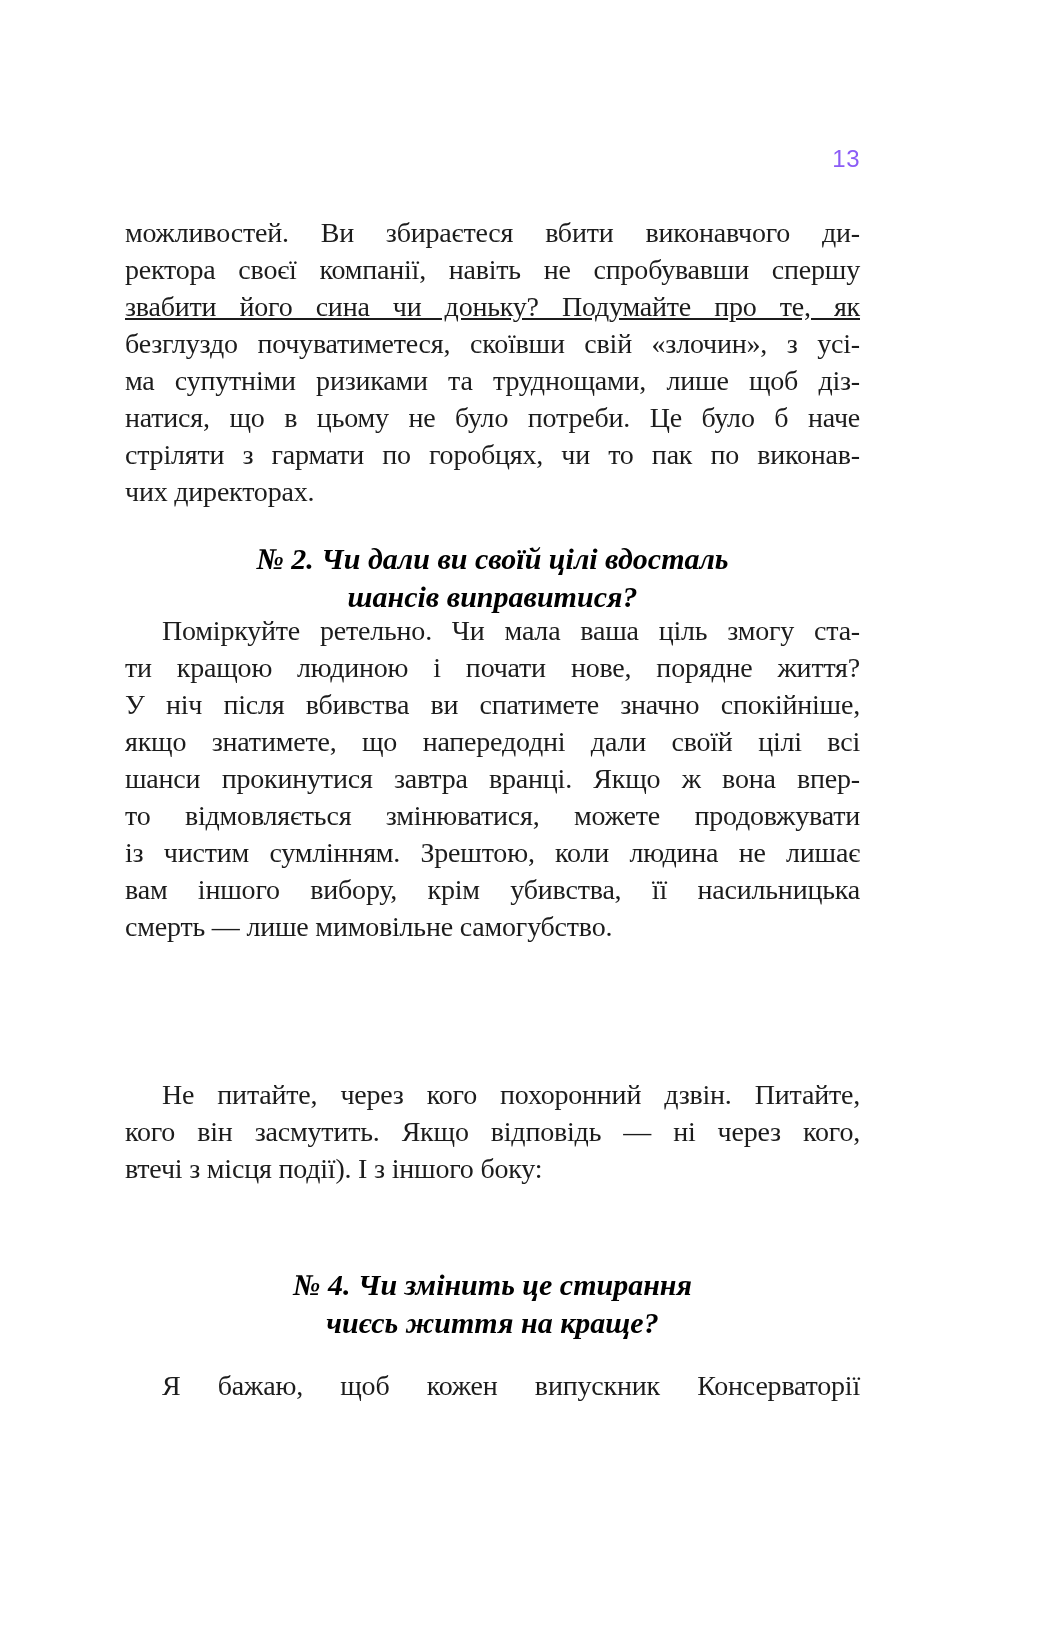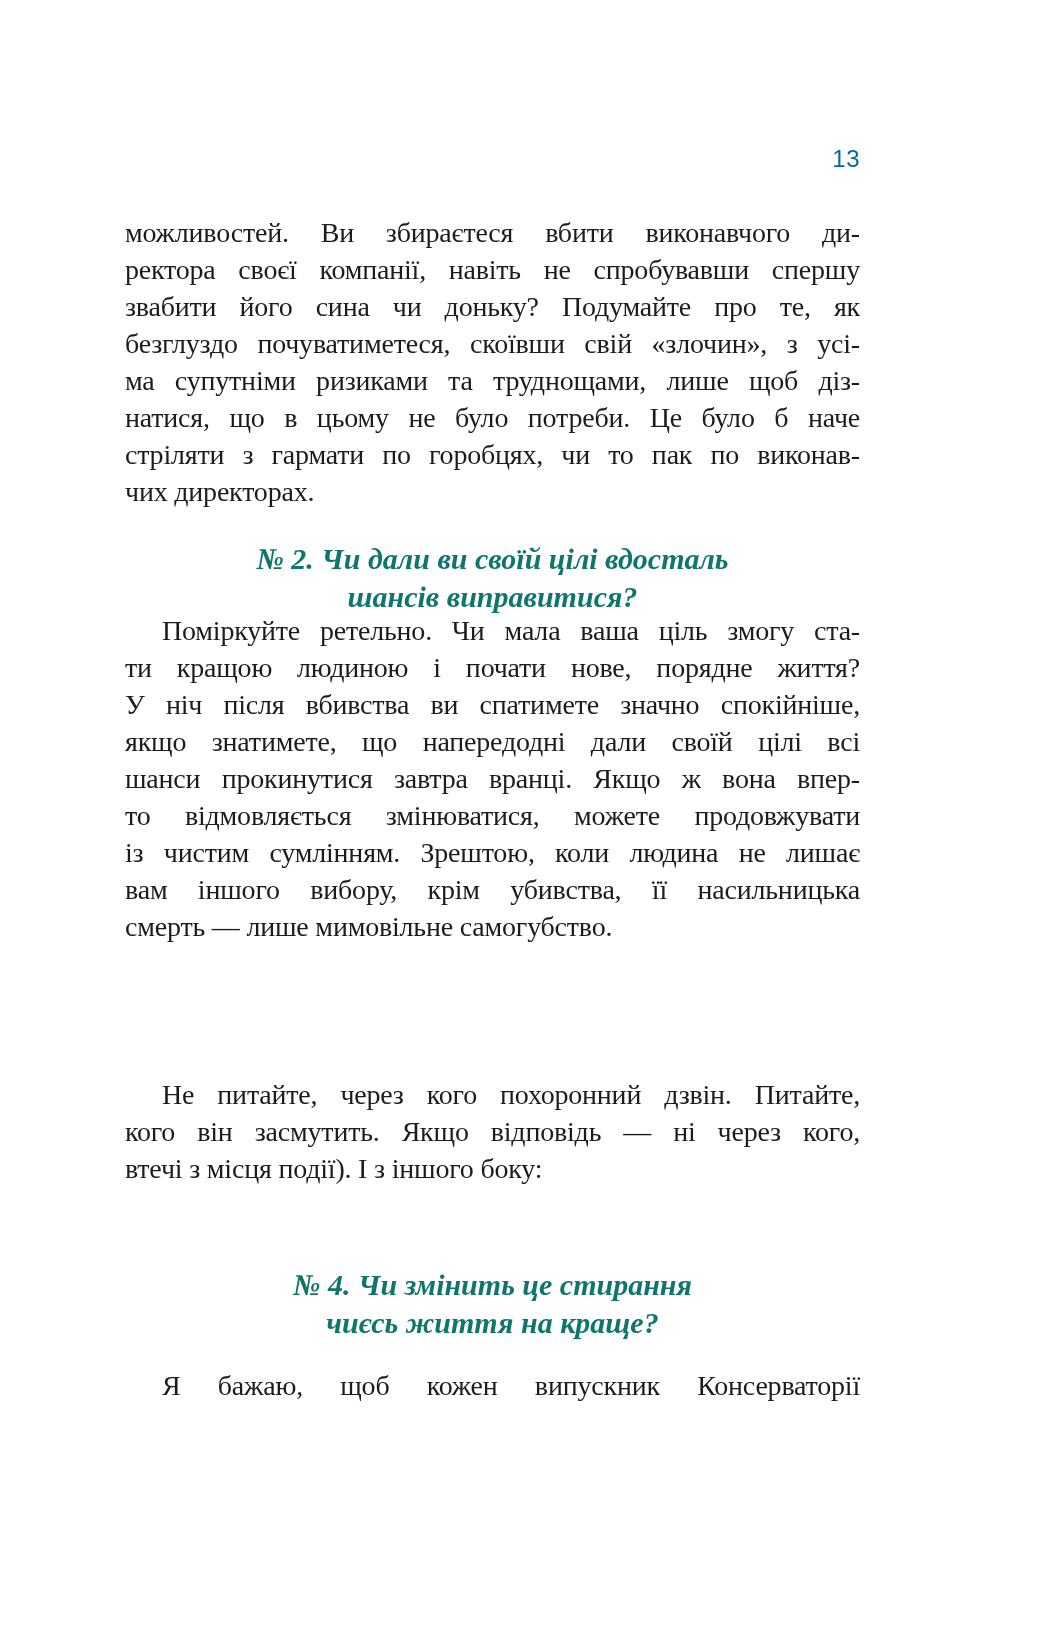--- a/index.html
+++ b/index.html
@@ -17,21 +17,21 @@
     font-family: "Liberation Serif", "DejaVu Serif", serif;
     color: #1c1c1c;
   }
   .folio {
     position: absolute;
     top: 146px;
     right: 180px;
     font-family: "Liberation Sans", "DejaVu Sans", sans-serif;
     font-size: 24px;
     line-height: 26px;
-    color: #0369a1;
+    color: #8b5cf6;
     letter-spacing: 0.5px;
   }
   .block {
     position: absolute;
     left: 125px;
     width: 735px;
   }
   .para .line {
     font-size: 28px;
     line-height: 37px;
@@ -41,41 +41,41 @@
   }
   .para.indented .line.first { text-indent: 37px; }
   .para .line.last { text-align-last: left; }
   .para.flush-last .line.last { text-align-last: justify; }
   .heading .hline {
     font-size: 30px;
     line-height: 38px;
     font-weight: bold;
     font-style: italic;
     text-align: center;
-    color: #0f766e;
+    color: #000000;
   }
   .p1 { top: 214px; }
   .h2 { top: 540px; }
   .p2 { top: 612px; }
   .h3 { top: 1004px; }
   .p3 { top: 1076px; }
   .h4 { top: 1266px; }
   .p4 { top: 1367px; }
 </style>
 </head>
 <body>
 
 <div class="page">
 
   <div class="folio">13</div>
 
   <div class="block para p1">
       <div class="line first" style="white-space: nowrap;">можливостей. Ви збираєтеся вбити виконавчого ди-</div>
       <div class="line" style="white-space: nowrap;">ректора своєї компанії, навіть не спробувавши спершу</div>
-      <div class="line" style="white-space: nowrap;">звабити його сина чи доньку? Подумайте про те, як</div>
+      <div class="line" style="white-space: nowrap; text-decoration: underline;">звабити його сина чи доньку? Подумайте про те, як</div>
       <div class="line" style="white-space: nowrap;">безглуздо почуватиметеся, скоївши свій «злочин», з усі-</div>
       <div class="line" style="white-space: nowrap;">ма супутніми ризиками та труднощами, лише щоб діз-</div>
       <div class="line" style="white-space: nowrap;">натися, що в цьому не було потреби. Це було б наче</div>
       <div class="line" style="white-space: nowrap;">стріляти з гармати по горобцях, чи то пак по виконав-</div>
       <div class="line last" style="white-space: nowrap;">чих директорах.</div>
     </div>
 
   <div class="block heading h2">
       <div class="hline first" style="white-space: nowrap;">№ 2. Чи дали ви своїй цілі вдосталь</div>
       <div class="hline last" style="white-space: nowrap;">шансів виправитися?</div>

